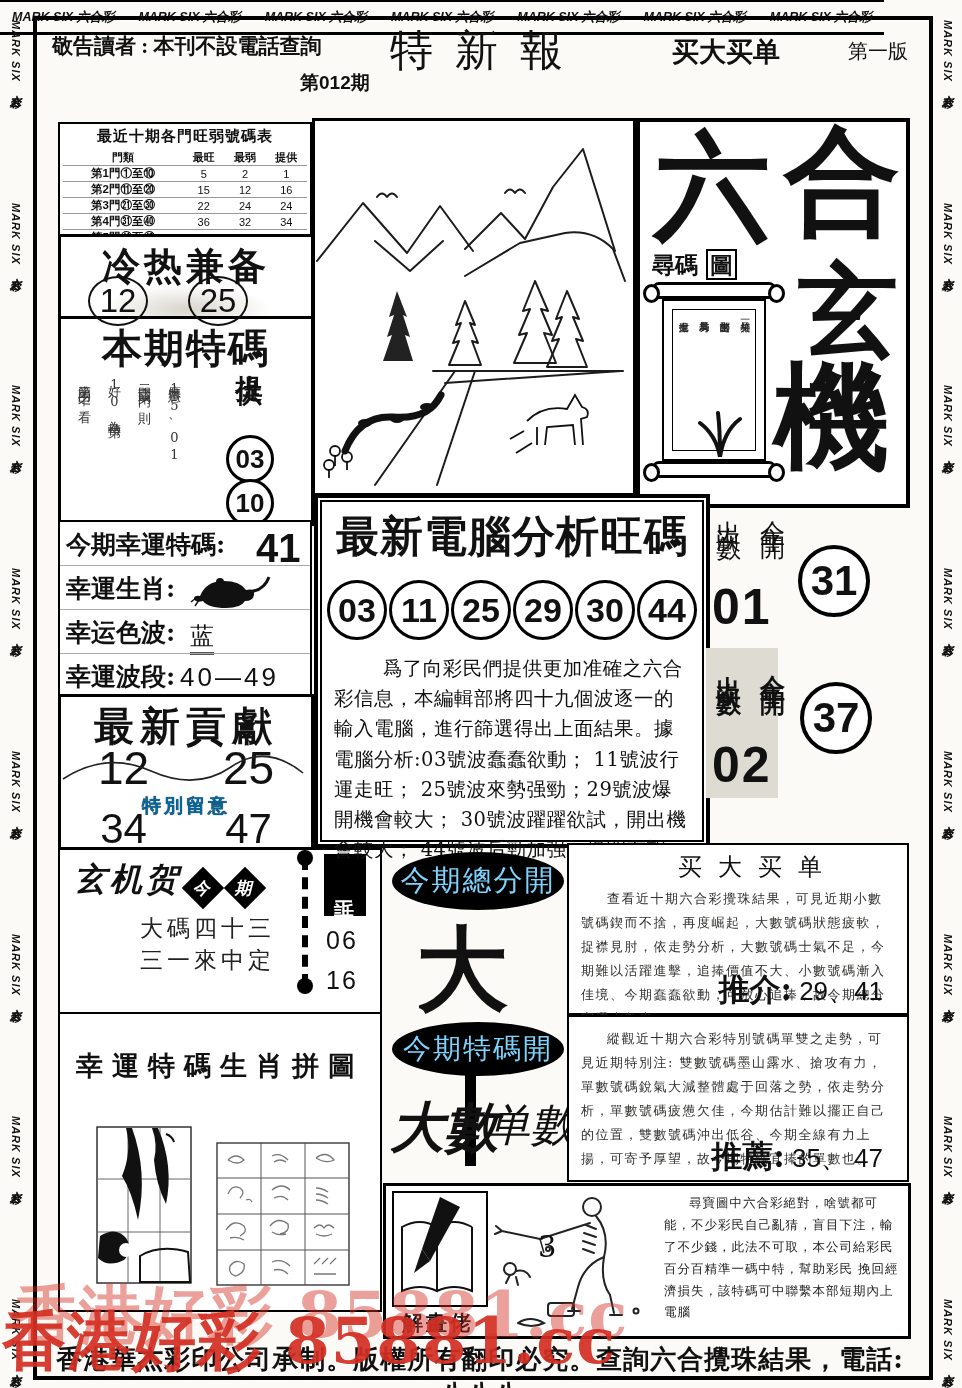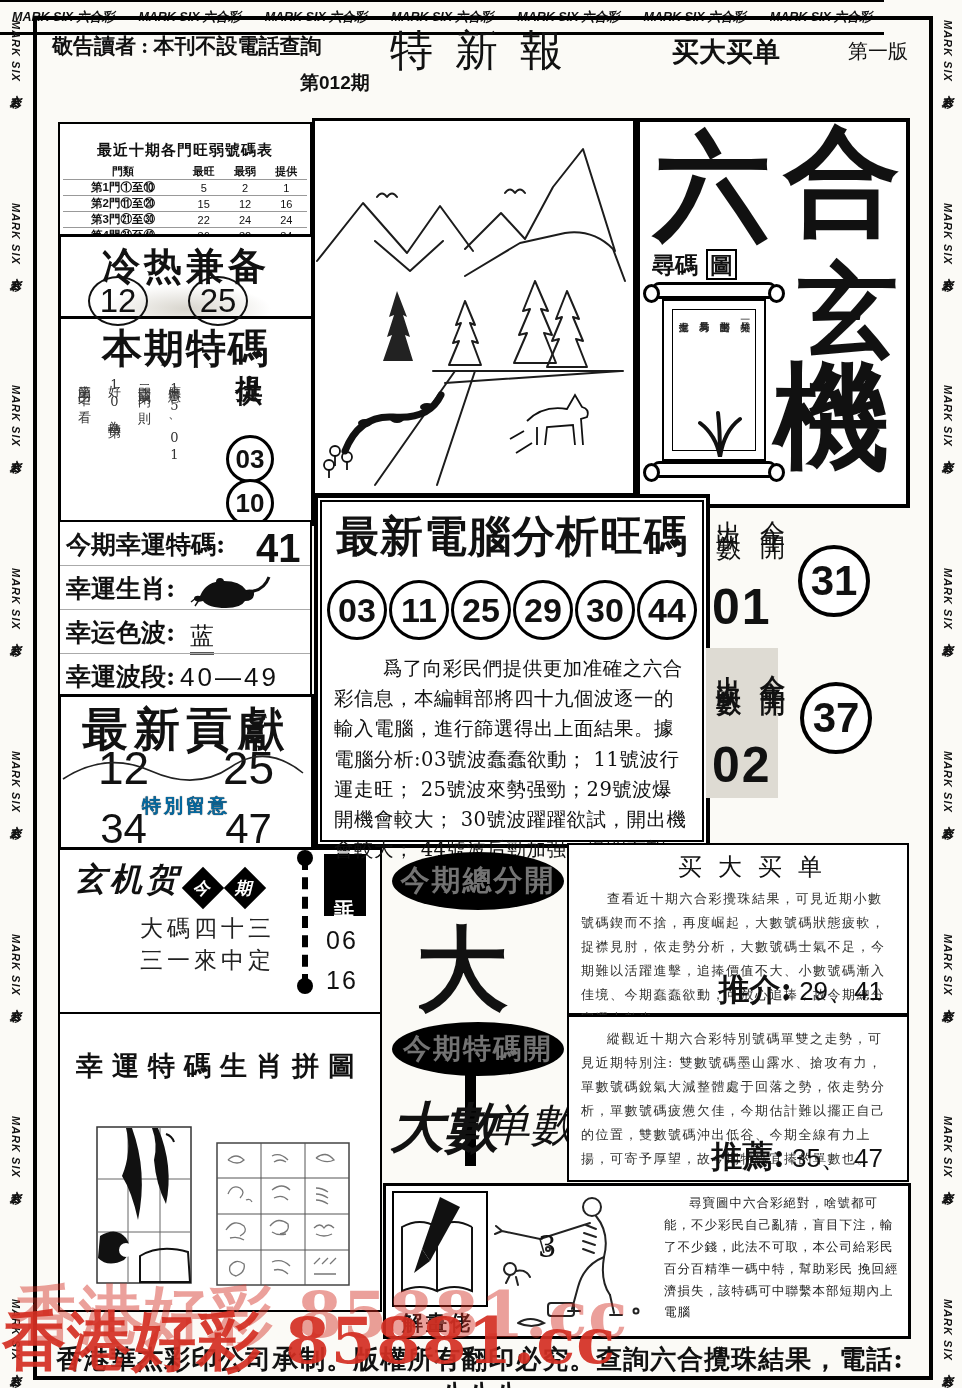--- a/index.html
+++ b/index.html
@@ -19,21 +19,21 @@
   .hdr-title{left:390px;top:22px;font-size:43px;font-weight:400;letter-spacing:22px;font-family:"DejaVu Serif",serif;}
   .hdr-brand{left:672px;top:34px;font-size:27px;font-weight:bold;font-family:"DejaVu Serif",serif;}
   .hdr-edition{left:848px;top:38px;font-size:20px;font-family:"DejaVu Serif",serif;}
   .hdr-issue{left:300px;top:70px;font-size:19px;font-weight:bold;}
   .logo-strip{left:37px;top:88px;width:884px;height:30px;border-top:2px solid #000;border-bottom:3px solid #000;
       display:flex;justify-content:space-around;align-items:center;}
   .logo-strip span{font-weight:900;font-style:italic;font-size:12.5px;white-space:nowrap;}
   
   .box{border:3px solid #000;background:#fff;}
   .hot-box{left:58px;top:122px;width:250px;height:110px;border-width:2px;}
-  .hot-title{width:100%;text-align:center;font-size:15px;font-weight:900;margin-top:17px;letter-spacing:1px;}
+  .hot-title{width:100%;text-align:center;font-size:15px;font-weight:900;margin-top:3px;letter-spacing:1px;}
   table.hot{border-collapse:collapse;width:244px;margin:4px auto 0;font-size:11px;}
   table.hot th{font-weight:700;padding:0;}
   table.hot td{text-align:center;padding:0;border-top:1px solid #999;}
   td.gate{font-weight:900;font-size:11.5px;white-space:nowrap;text-align:left;}
   .cold-box{left:58px;top:234px;width:250px;height:104px;border-width:3px;}
   .cold-title{text-align:center;font-size:38px;font-weight:900;font-family:"DejaVu Serif",serif;margin-top:4px;letter-spacing:4px;}
   .cold-box::after{content:"";position:absolute;left:40px;top:48px;width:170px;height:48px;border-radius:50%;
       background:radial-gradient(closest-side,#d8d5cd,rgba(216,213,205,0));}
   .ccirc{position:absolute;width:56px;height:46px;border:2px solid #111;border-radius:50%;
       display:flex;align-items:center;justify-content:center;font-size:33px;z-index:5;background:transparent;}
@@ -48,21 +48,21 @@
       display:flex;align-items:center;justify-content:center;font-size:26px;font-weight:bold;background:#fff;}
   .lucky-box{left:58px;top:520px;width:250px;height:172px;border-width:2px;}
   .lrow{position:relative;height:43px;border-bottom:1px solid #aaa;}
   .lrow:last-child{border-bottom:none;}
   .llabel{position:absolute;left:6px;top:6px;font-size:25px;font-weight:bold;font-family:"DejaVu Serif",serif;}
   .lval-num{position:absolute;left:160px;top:4px;font-size:40px;font-weight:bold;}
   .lval-color{position:absolute;left:130px;top:10px;font-size:24px;border-bottom:3px double #555;}
   .lval-band{position:absolute;left:120px;top:8px;font-size:26px;letter-spacing:3px;}
   .rat{position:absolute;left:130px;top:2px;}
   .contrib-box{left:58px;top:694px;width:250px;height:150px;}
-  .contrib-title{text-align:center;font-size:46px;font-weight:900;font-family:"DejaVu Serif",serif;margin-top:2px;letter-spacing:6px;}
+  .contrib-title{text-align:center;font-size:40px;font-weight:900;font-family:"DejaVu Serif",serif;margin-top:2px;letter-spacing:6px;}
   .cnums{position:absolute;top:44px;left:0;width:100%;display:flex;justify-content:space-around;font-size:46px;}
   .wave{position:absolute;left:0;top:58px;}
   .cnote{position:absolute;top:96px;width:100%;text-align:center;font-size:19px;font-weight:900;
       color:#0369a1;text-shadow:0 0 1px #000;letter-spacing:3px;}
   .cnums2{position:absolute;top:108px;left:0;width:100%;display:flex;justify-content:space-around;font-size:42px;}
   .xj-box{left:58px;top:848px;width:320px;height:162px;border-width:2px;}
   .xj-title{position:absolute;left:14px;top:8px;font-size:32px;font-weight:900;font-family:"DejaVu Serif",serif;
       font-style:italic;letter-spacing:4px;}
   .diamond{display:inline-block;width:30px;height:30px;background:#000;transform:rotate(45deg);margin:0 6px;vertical-align:-4px;}
   .diamond span{display:block;transform:rotate(-45deg);color:#fff;font-size:17px;font-weight:bold;text-align:center;line-height:30px;}
@@ -106,22 +106,22 @@
   .ana-para{margin:14px 16px 0;font-size:19.5px;line-height:1.55;text-indent:2.5em;font-family:"DejaVu Serif",serif;
       letter-spacing:0.5px;}
   
   .fl{position:absolute;writing-mode:vertical-rl;text-orientation:upright;font-size:25px;
       font-family:"DejaVu Serif",serif;letter-spacing:8px;}
   .fnum{position:absolute;font-size:50px;font-weight:600;letter-spacing:2px;}
   .fball{position:absolute;width:64px;height:64px;border:4px solid #000;border-radius:50%;background:#fff;
       display:flex;align-items:center;justify-content:center;font-size:42px;font-weight:bold;}
   .grayp{left:706px;top:648px;width:72px;height:150px;background:#dedbd3;}
   
-  .badge{position:absolute;background:#000;border-radius:50%;color:#737373;display:flex;align-items:center;
-      justify-content:center;font-weight:700;letter-spacing:2px;}
+  .badge{position:absolute;background:#000;border-radius:50%;color:#7dd3fc;display:flex;align-items:center;
+      justify-content:center;font-weight:400;letter-spacing:2px;}
   .badge1{left:392px;top:852px;width:172px;height:58px;font-size:29px;}
   .big-da{left:416px;top:908px;font-size:92px;font-family:"DejaVu Serif",serif;font-weight:bold;}
   .buy-box{left:567px;top:843px;width:338px;height:168px;border:2px solid #000;background:#fff;}
   .art-title{text-align:center;font-size:24px;font-family:"DejaVu Serif",serif;letter-spacing:16px;margin:6px 0 0 40px;}
   .hand{margin:4px 12px 0;font-size:13px;line-height:1.85;color:#30302e;font-family:"DejaVu Serif",serif;
       letter-spacing:1.5px;text-indent:2em;}
   .push{position:absolute;right:24px;bottom:2px;font-size:26px;}
   .push b{font-size:31px;font-weight:900;font-family:"DejaVu Serif",serif;}
   .badge2{left:392px;top:1022px;width:172px;height:54px;font-size:28px;}
   .spec-bar{left:465px;top:1074px;width:11px;height:92px;background:#000;}

